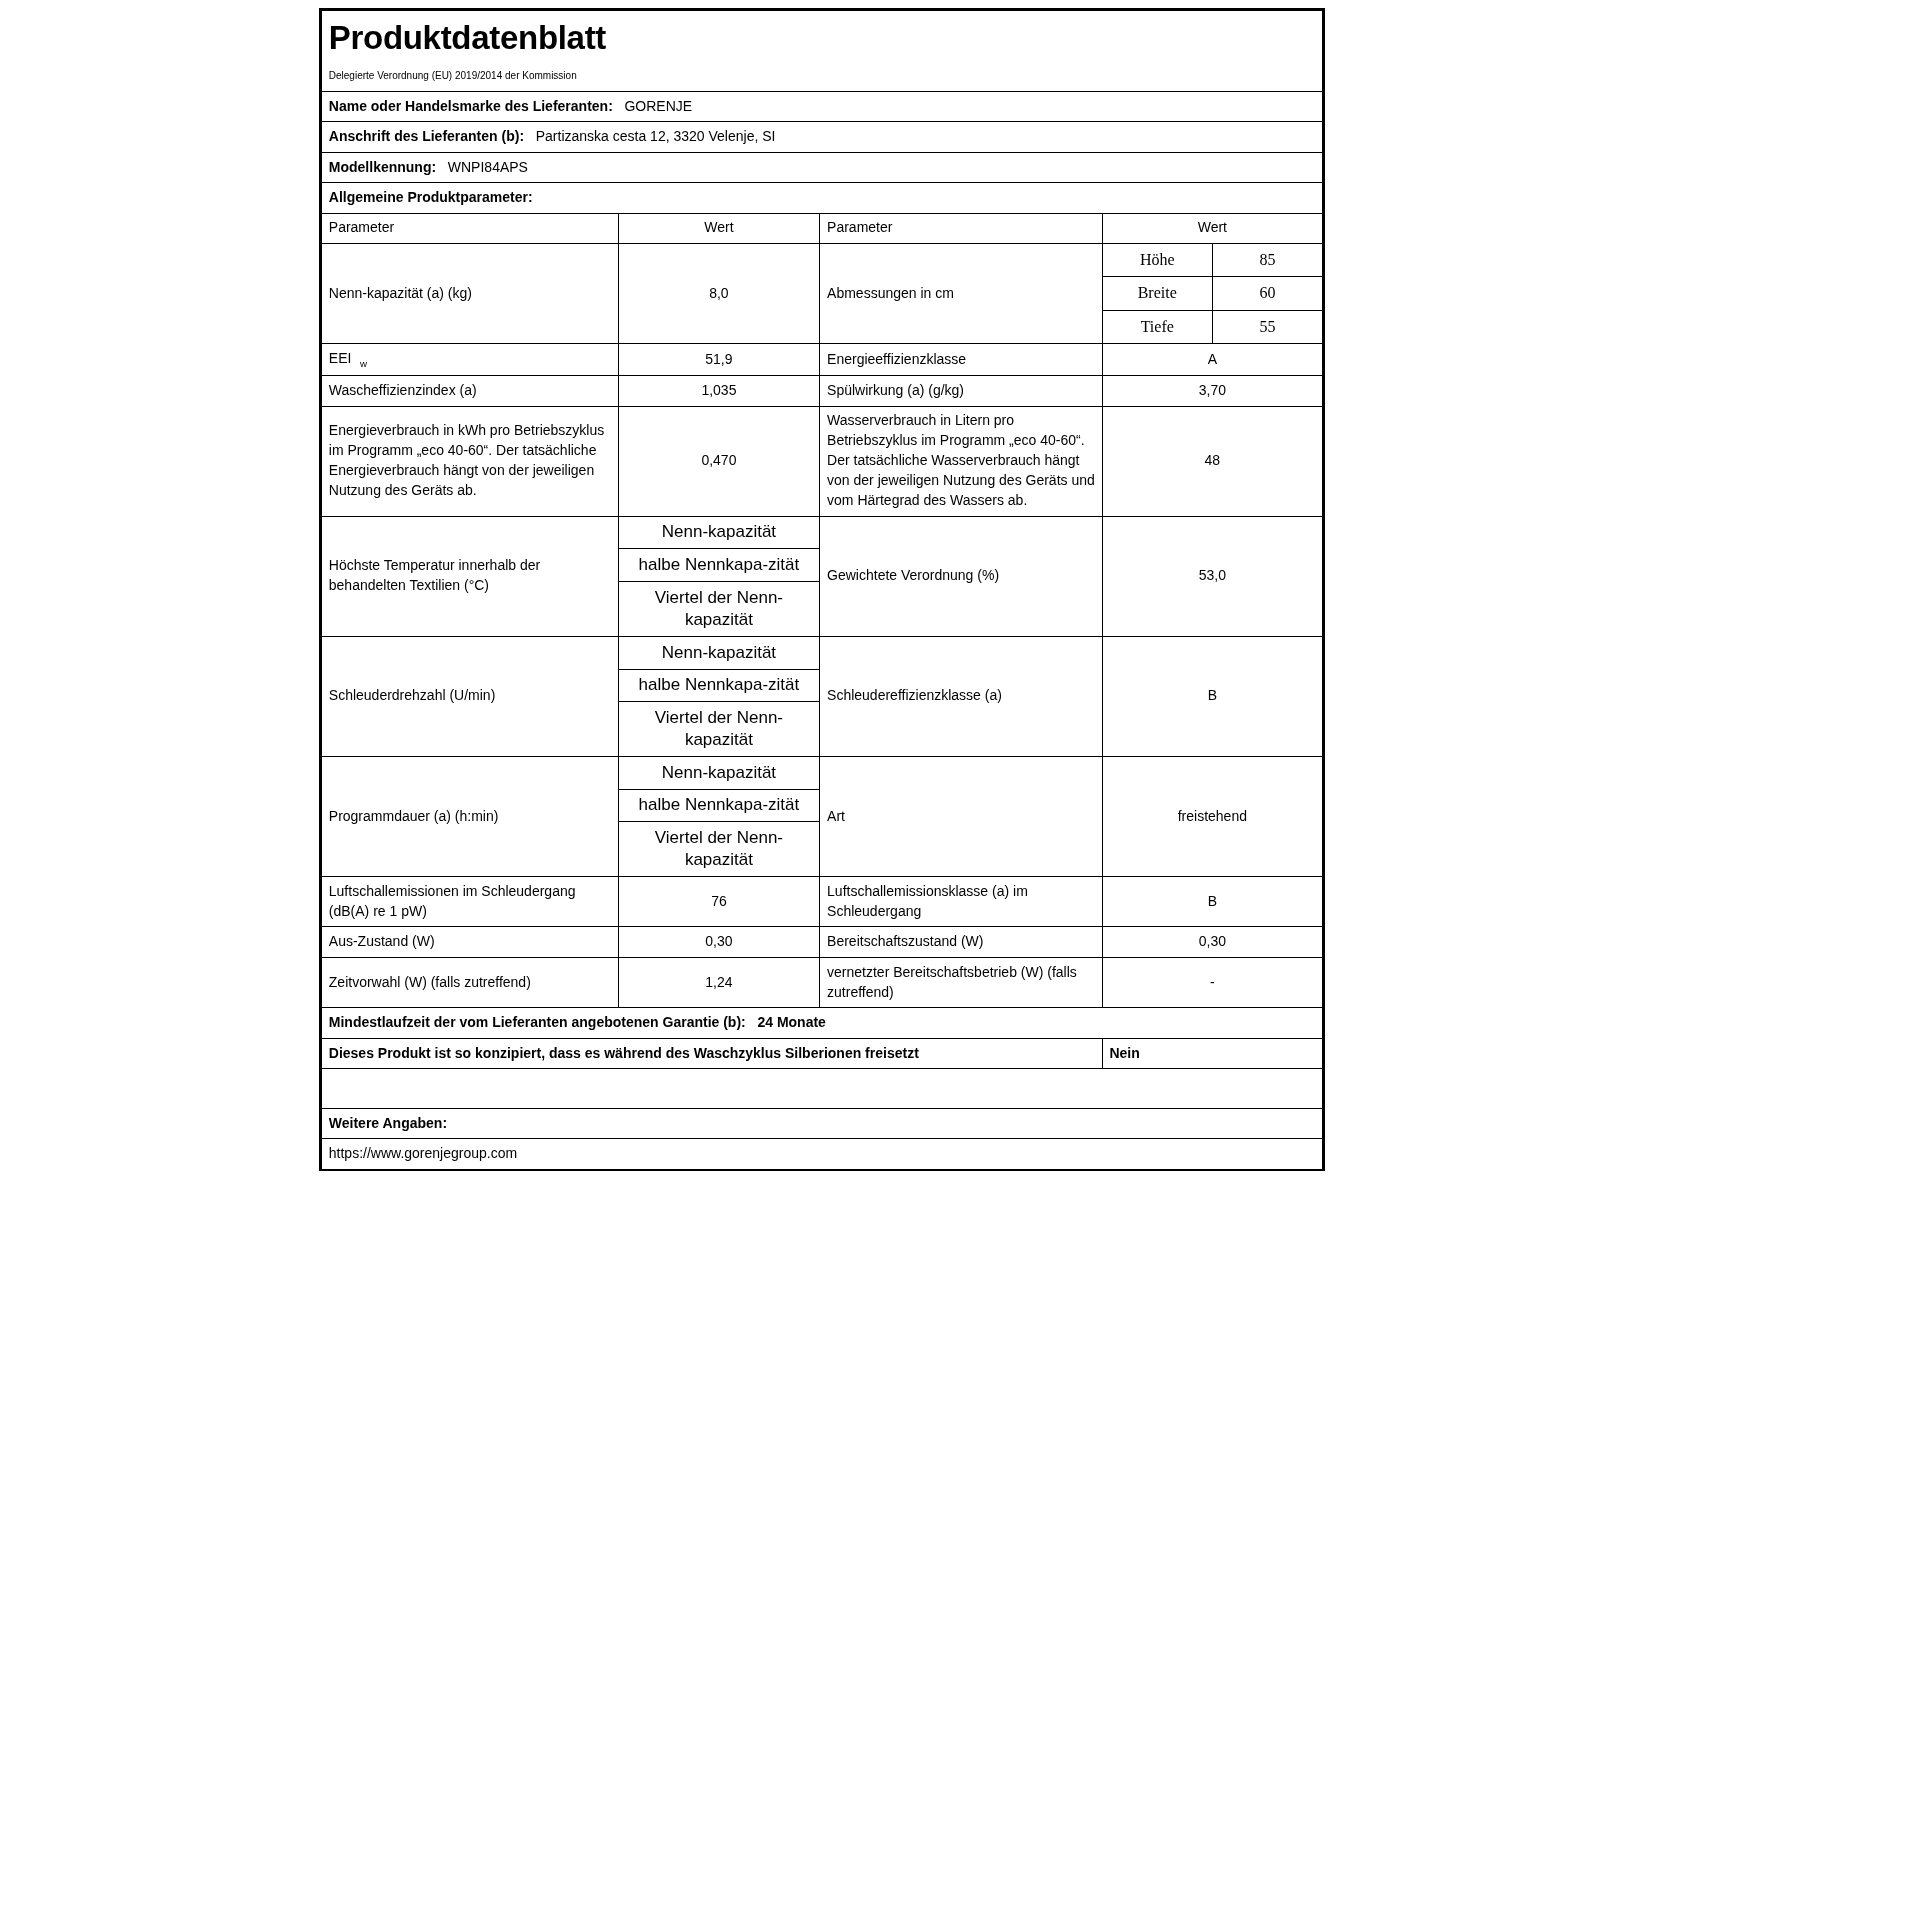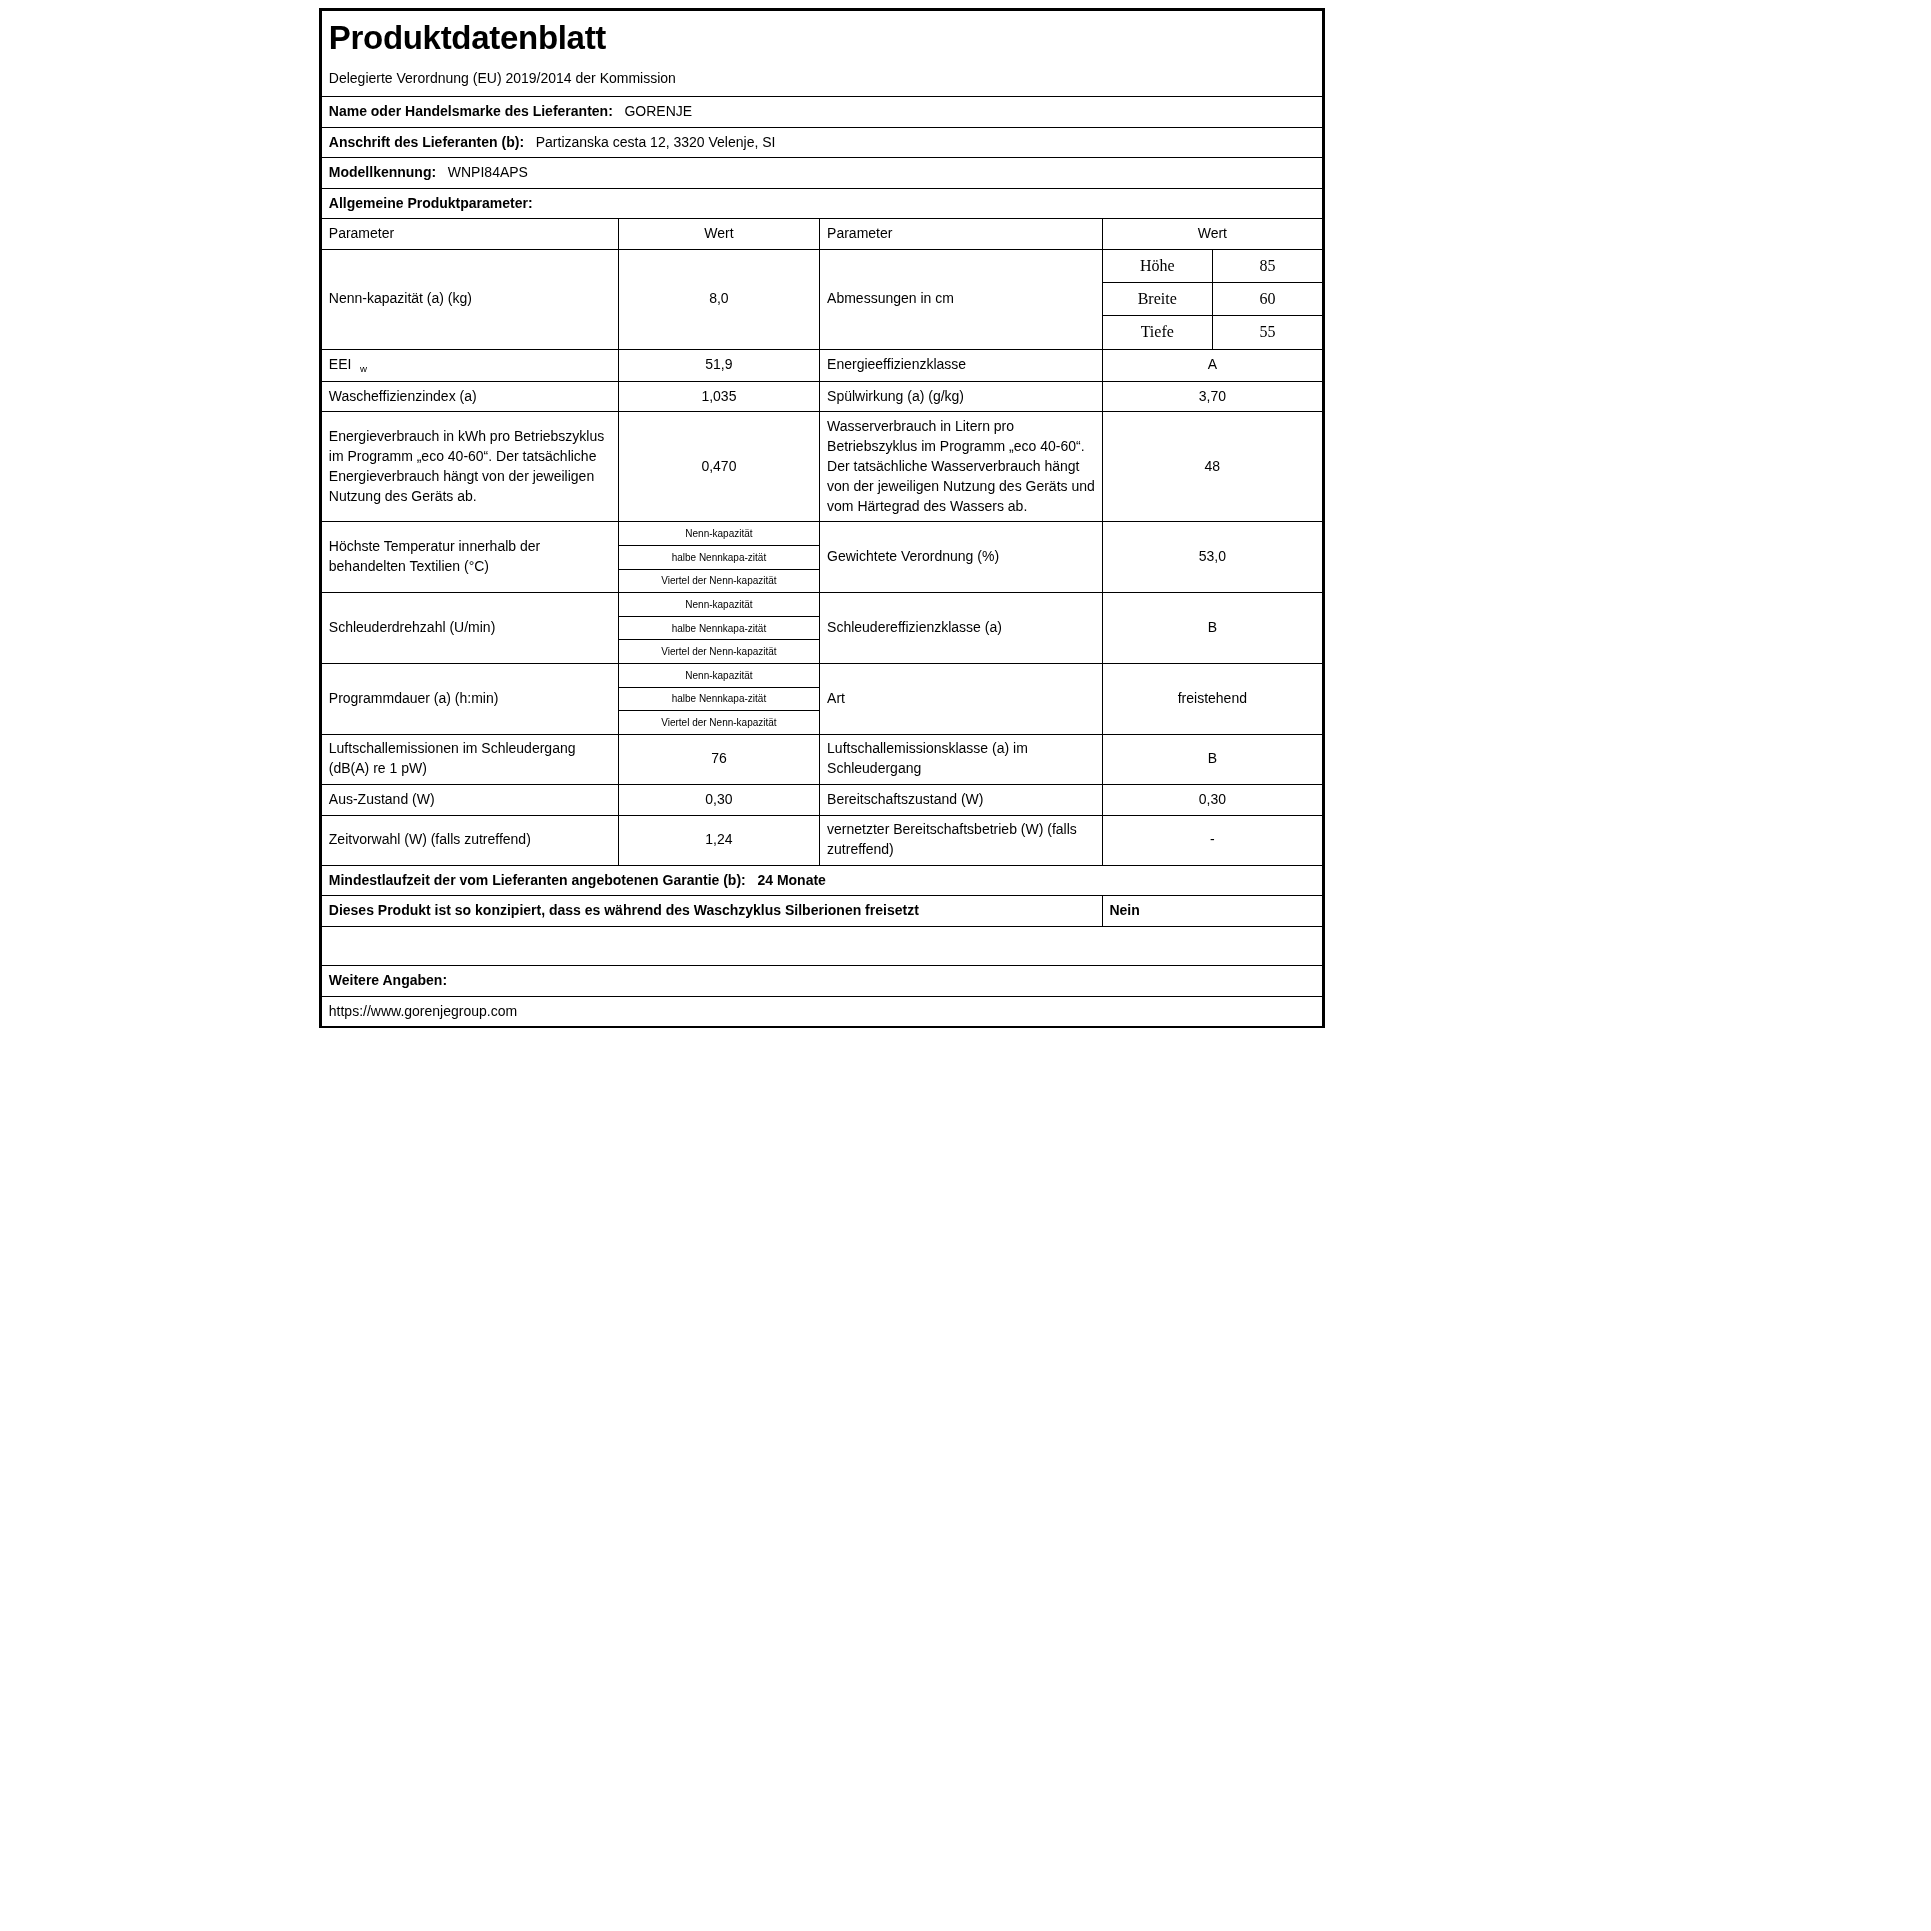--- a/index.html
+++ b/index.html
@@ -48,27 +48,27 @@
   .c5 { width: 101px; }
 
   .title {
     font-size: 33px;
     font-weight: bold;
     letter-spacing: -0.3px;
     line-height: 1.15;
     margin: 3.9px 0 11.6px 0;
   }
   .subtitle {
-    font-size: 14px;
+    font-size: 10px;
     margin-bottom: 2.9px;
   }
   .hdr-cell { padding: 8.7px 8.7px 10.6px 8.7px; }
   .b { font-weight: bold; }
   .ctr { text-align: center; margin-top: 7px; }
-  .sub-label { text-align: center; font-size: 10px; line-height: 1.3; padding: 5.8px 3.9px; }
+  .sub-label { text-align: center; font-size: 17px; line-height: 1.3; padding: 5.8px 3.9px; }
   .sub-val { text-align: center; font-size: 16px; font-family: Liberation Serif, serif; }
   .pad-lg { padding-top: 10.6px; padding-bottom: 10.6px; }
   .empty-row td { height: 29px; }
   .link-row td { padding-top: 9.7px; padding-bottom: 13.5px; }
   .sup {
     font-size: 9.7px;
     vertical-align: sub;
     padding-left: 8.7px;
   }
 </style>

